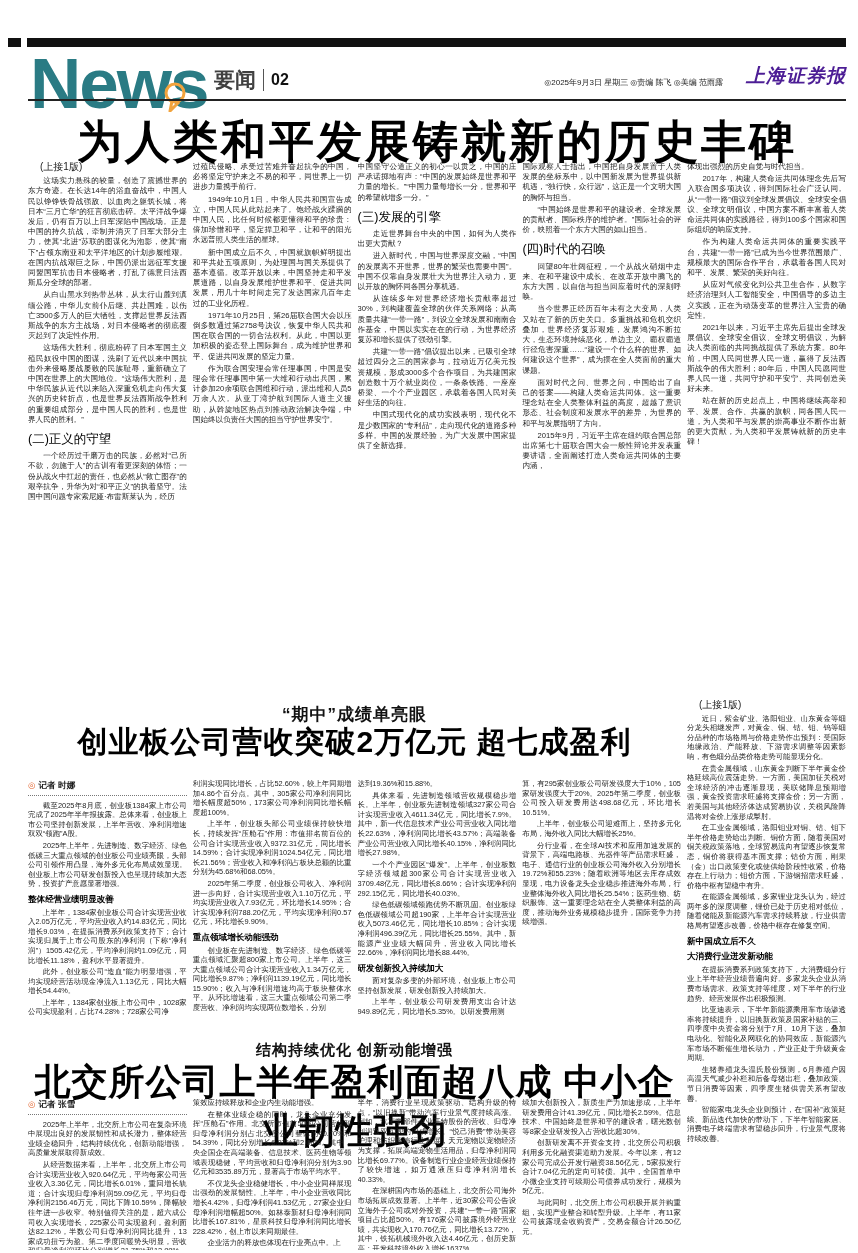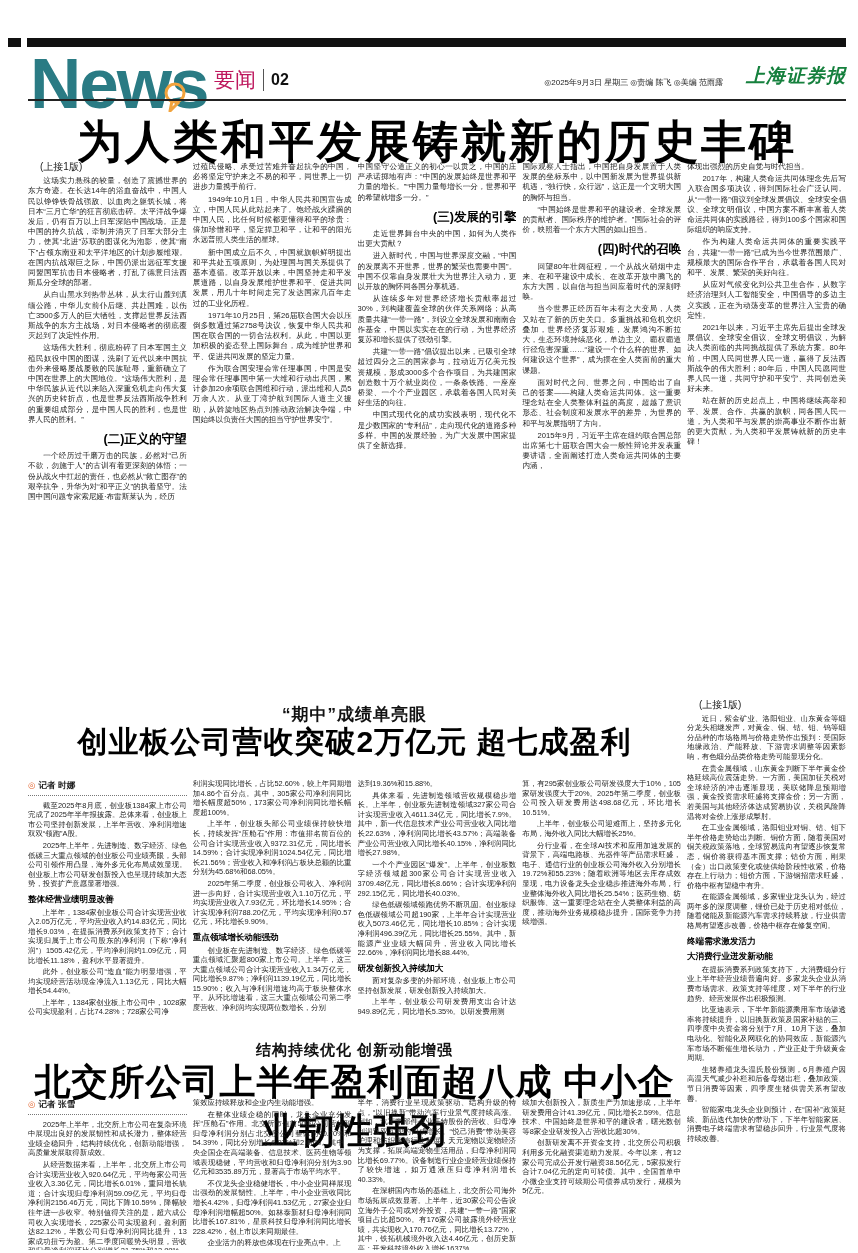--- a/index.html
+++ b/index.html
@@ -6,41 +6,41 @@
   html,body{margin:0;padding:0;background:#ffffff;}
   .page{position:relative;width:858px;height:1253px;background:#fff;overflow:hidden;
         font-family:"Liberation Sans","DejaVu Sans",sans-serif;color:#1c1c1c;}
   
   .bar-notch{position:absolute;left:8px;top:38px;width:13px;height:9px;background:#111;}
   .bar-main{position:absolute;left:27px;top:38px;width:819px;height:9px;background:#111;}
   .logo{position:absolute;left:30px;top:48px;font-size:71px;font-weight:800;letter-spacing:-2px;
         color:#2a7b84;line-height:1;}
   .bubble{position:absolute;left:162px;top:82px;width:26px;height:30px;}
   .section-block{position:absolute;left:214px;top:66px;display:flex;align-items:center;gap:7px;}
-  .section-label{font-size:21px;font-weight:normal;color:#be185d;}
+  .section-label{font-size:21px;font-weight:bold;color:#404040;}
   .section-div{width:1px;height:22px;background:#555;}
   .page-no{font-size:16px;font-weight:bold;color:#111;}
   .dateline{position:absolute;top:77px;right:135px;font-size:8px;color:#222;white-space:nowrap;}
   .masthead{position:absolute;top:63px;right:12px;font-size:19px;font-weight:900;font-style:italic;
-            color:#15803d;letter-spacing:1px;}
+            color:#4c1d95;letter-spacing:1px;}
   .header-rule{position:absolute;left:28px;top:99px;width:818px;height:2px;background:#222;}
   
   .main-headline{position:absolute;left:28px;top:112px;width:818px;text-align:center;
                  font-family:"Liberation Serif","DejaVu Serif",serif;
                  font-size:45px;font-weight:900;letter-spacing:3px;color:#000;}
   .cols{position:absolute;display:flex;gap:6px;overflow:hidden;}
   .cols .col{flex:1;overflow:hidden;}
   .main-cols{left:28px;top:162px;width:818px;height:540px;}
   .main-cols{font-size:7.6px;line-height:10.2px;}
   .mid-cols{left:28px;top:779px;width:653px;height:252px;font-size:7.4px;line-height:9.6px;}
   .bottom-cols{left:28px;top:1098px;width:653px;height:152px;font-size:7.4px;line-height:9.6px;}
   .side-cols{left:687px;top:700px;width:159px;height:552px;font-size:7.4px;line-height:9.6px;}
   .p{margin:0 0 2px;text-indent:2em;text-align:justify;}
   .p.ni{text-indent:0;}
-  .sec-h{font-size:12.5px;font-weight:bold;text-align:right;margin:9px 0 7px;color:#000;}
+  .sec-h{font-size:12.5px;font-weight:normal;text-align:left;margin:9px 0 7px;color:#000;}
   .bold-h{font-size:8.6px;font-weight:bold;margin:6px 0 3px;color:#000;}
   .cont{font-size:10px;font-weight:normal;margin:0 12px 4px;}
   .byline{font-size:8.6px;font-weight:bold;padding:2px 0 4px;margin:0 0 5px;
           border-bottom:1px dotted #777;}
   .byline .mark{color:#e2622b;margin-right:3px;}
   
   .kicker{position:absolute;left:28px;width:653px;text-align:center;font-weight:bold;color:#111;}
   .kicker-mid{top:703px;font-size:17px;letter-spacing:1px;}
   .headline-2{position:absolute;left:28px;width:653px;text-align:center;font-weight:900;color:#000;}
   .headline-mid{top:722px;font-size:30px;letter-spacing:1px;}
@@ -162,31 +162,32 @@
         <p class="p">不仅龙头企业稳健增长，中小企业同样展现出强劲的发展韧性。上半年，中小企业营收同比增长4.42%，归母净利润41.53亿元，27家企业归母净利润增幅超50%。如林泰新材归母净利润同比增长167.81%，星辰科技归母净利润同比增长228.42%，创上市以来同期最佳。</p>
         <p class="p">企业活力的释放也体现在行业亮点中。上</p>
       </div>
       <div class="col">
         <p class="p ni">半年，消费行业呈现政策驱动、结构升级的特点，“以旧换新”带动汽车行业景气度持续高涨。例如，汽车零部件企业开特股份的营收、归母净利润双双实现约四成增长。“悦己消费”带动美容护理和纺织服饰行业发展，天元宠物以宠物经济为支撑，拓展高端宠物生活用品，归母净利润同比增长69.77%。设备制造行业企业经营业绩保持了较快增速，如万通液压归母净利润增长40.33%。</p>
         <p class="p">在深耕国内市场的基础上，北交所公司海外市场拓展成效显著。上半年，近30家公司公告设立海外子公司或对外投资，共建“一带一路”国家项目占比超50%。有176家公司披露境外经营业绩，共实现收入170.76亿元，同比增长13.72%，其中，铁拓机械境外收入达4.46亿元，创历史新高；开发科技境外收入增长1637%。</p>
       </div>
       <div class="col">
         <p class="p ni">续加大创新投入，新质生产力加速形成，上半年研发费用合计41.39亿元，同比增长2.59%。信息技术、中国始终是世界和平的建设者，曙光数创等8家企业研发投入占营收比超30%。</p>
         <p class="p">创新研发离不开资金支持，北交所公司积极利用多元化融资渠道助力发展。今年以来，有12家公司完成公开发行融资38.56亿元，5家拟发行合计7.04亿元的定向可转债。其中，全国首单中小微企业支持可续期公司债券成功发行，规模为5亿元。</p>
+        <p class="p">与此同时，北交所上市公司积极开展并购重组，实现产业整合和转型升级。上半年，有11家公司披露现金收购资产，交易金额合计26.50亿元。</p>
       </div>
     </div>
 
   <div class="cols side-cols">
       <div class="col">
         <div class="cont">(上接1版)</div>
         <p class="p">近日，紫金矿业、洛阳钼业、山东黄金等细分龙头相继发声，对黄金、铜、钴、钼、钨等细分品种的市场格局与价格走势作出预判：受国际地缘政治、产能释放、下游需求调整等因素影响，有色细分品类价格走势可能显现分化。</p>
         <p class="p">在贵金属领域，山东黄金判断下半年黄金价格延续高位震荡走势。一方面，美国加征关税对全球经济的冲击逐渐显现，美联储降息预期增强，黄金投资需求旺盛将支撑金价；另一方面，若美国与其他经济体达成贸易协议，关税风险降温将对金价上涨形成掣肘。</p>
         <p class="p">在工业金属领域，洛阳钼业对铜、钴、钼下半年价格走势给出判断。铜价方面，随着美国对铜关税政策落地，全球贸易流向有望逐步恢复常态，铜价将获得基本面支撑；钴价方面，刚果（金）出口政策变化或使供给阶段性收紧，价格存在上行动力；钼价方面，下游钢招需求旺盛，价格中枢有望稳中有升。</p>
         <p class="p">在能源金属领域，多家锂业龙头认为，经过两年多的深度调整，锂价已处于历史相对低位，随着储能及新能源汽车需求持续释放，行业供需格局有望逐步改善，价格中枢存在修复空间。</p>
-        <div class="bold-h">终端需求激发活力</div>
+        <div class="bold-h">新中国成立后不久</div>
         <div class="bold-h">大消费行业迸发新动能</div>
         <p class="p">在提振消费系列政策支持下，大消费细分行业上半年经营业绩普遍向好。多家龙头企业从消费市场需求、政策支持等维度，对下半年的行业趋势、经营发展作出积极预测。</p>
         <p class="p">比亚迪表示，下半年新能源乘用车市场渗透率将持续提升，以旧换新政策及国家补贴的三、四季度中央资金将分别于7月、10月下达，叠加电动化、智能化及网联化的协同效应，新能源汽车市场不断催生增长动力，产业正处于升级黄金周期。</p>
         <p class="p">生猪养殖龙头温氏股份预测，6月养殖户因高温天气减少补栏和后备母猪出栏，叠加政策、节日消费等因素，四季度生猪供需关系有望改善。</p>
         <p class="p">智能家电龙头企业则预计，在“国补”政策延续、新品迭代加快的带动下，下半年智能家居、消费电子终端需求有望稳步回升，行业景气度将持续改善。</p>
       </div>
     </div>
 
 </div>
 

